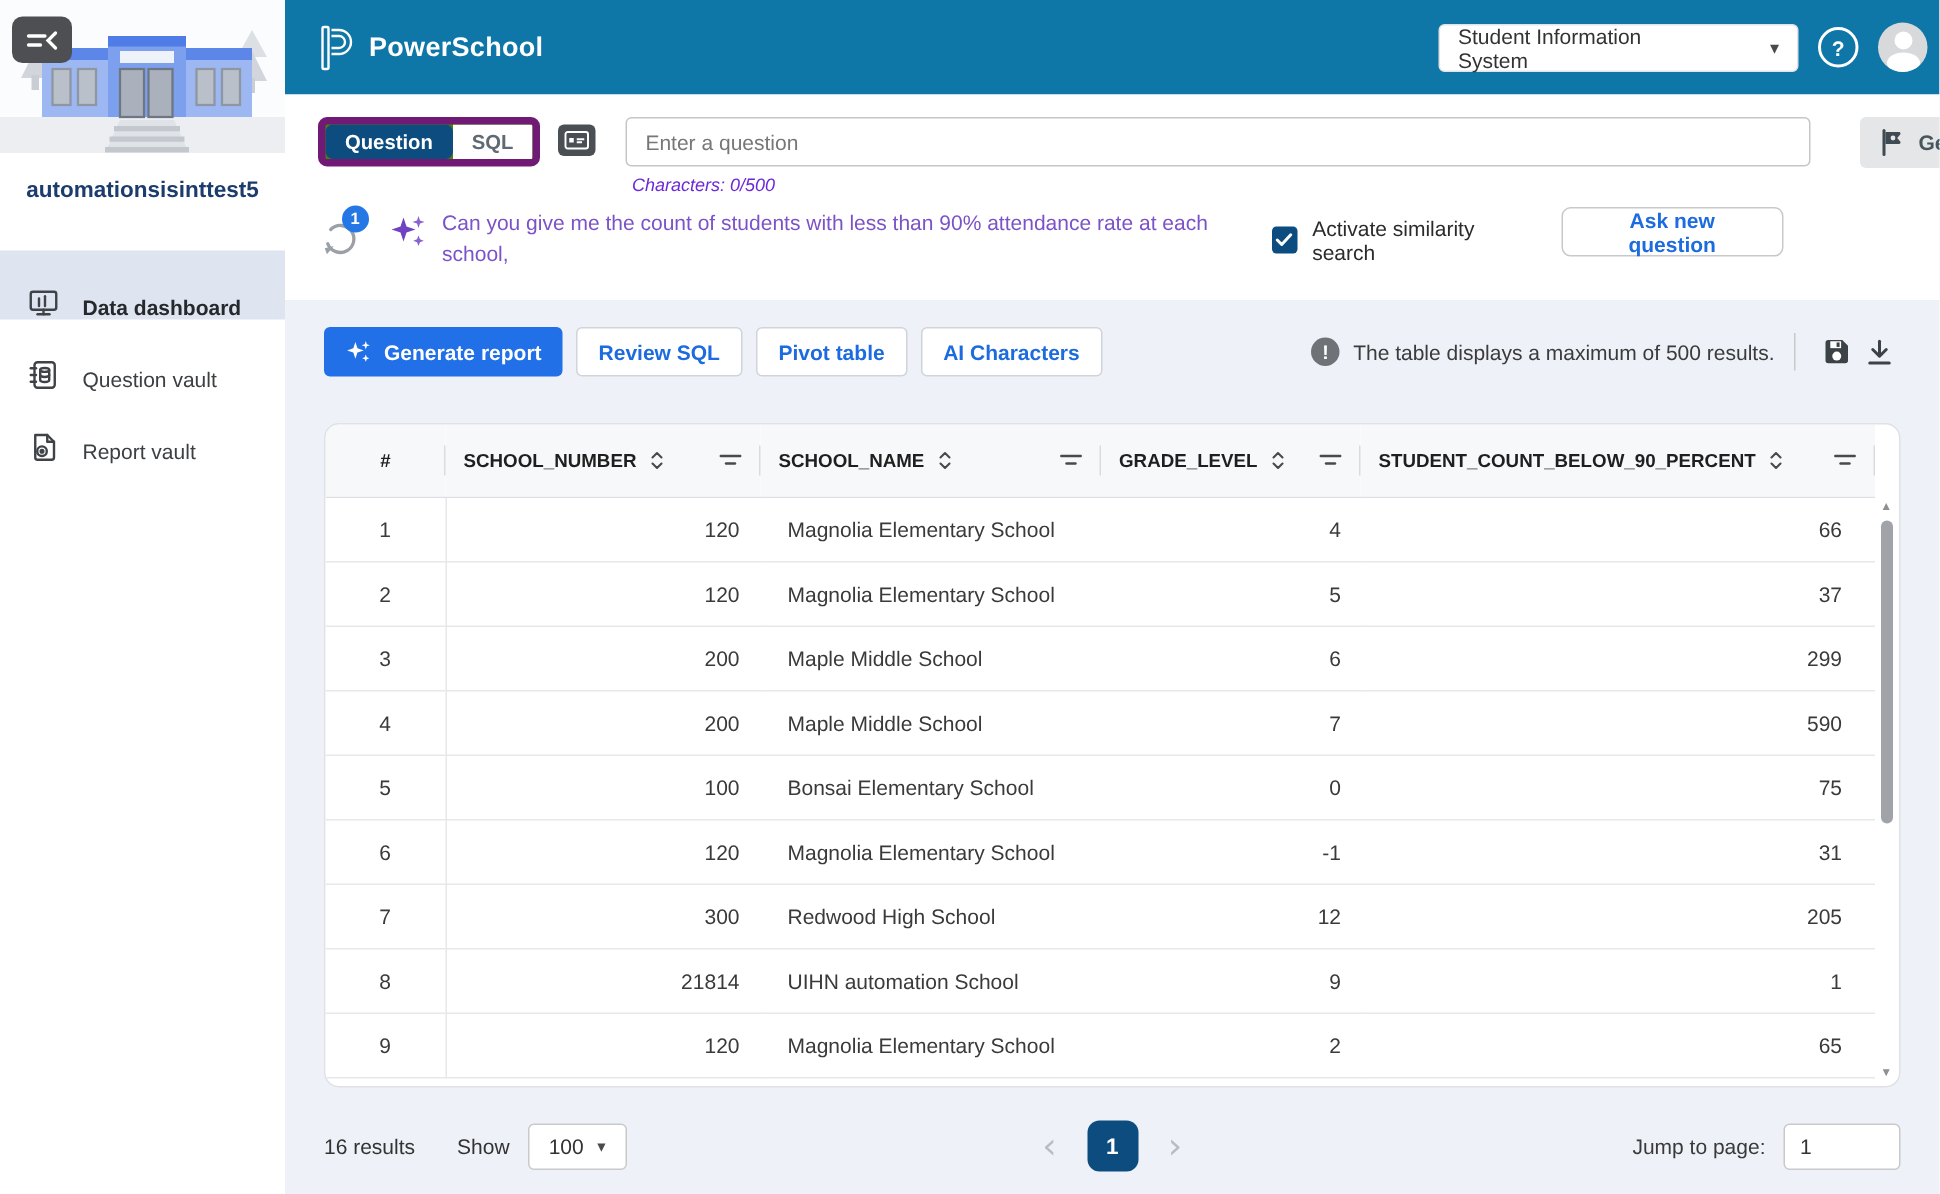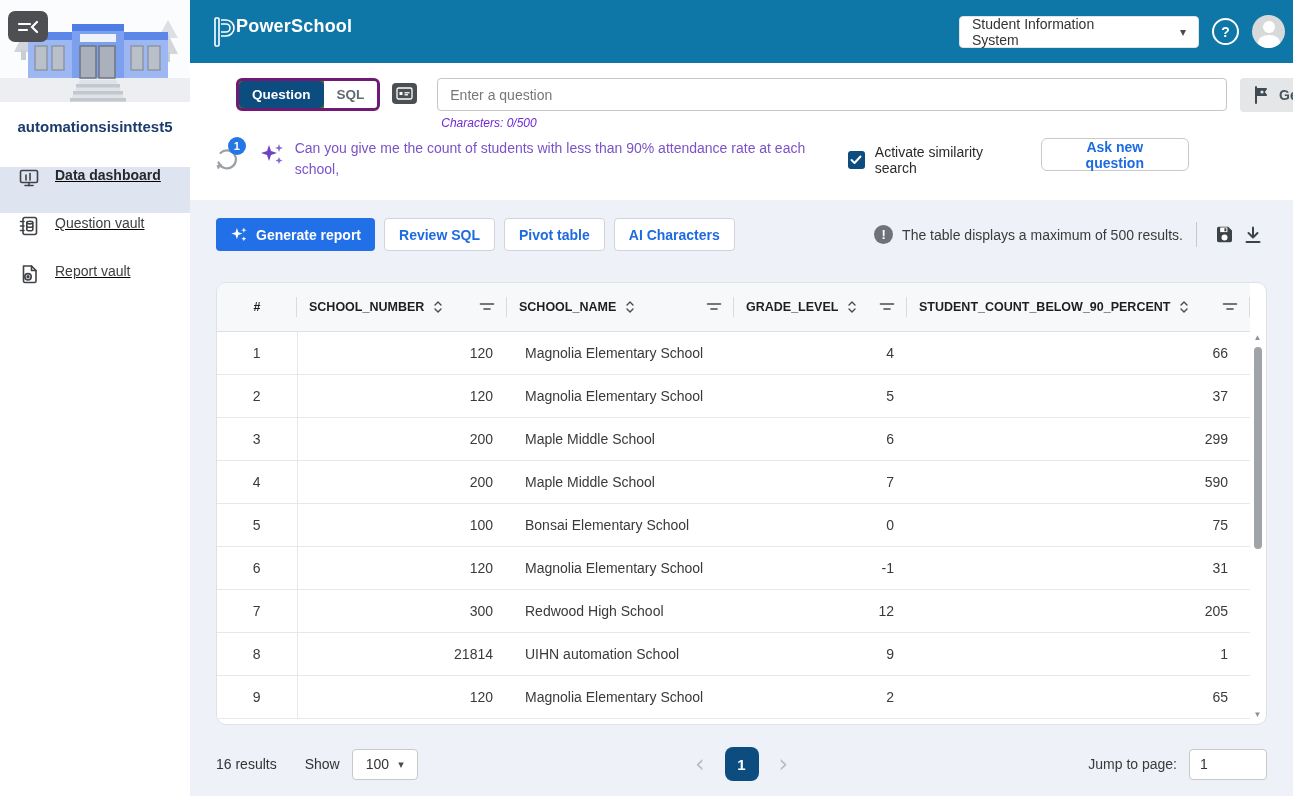--- a/index.html
+++ b/index.html
@@ -6,45 +6,45 @@
   html,body { width:1293px; height:796px; overflow:hidden; }
   body { font-family:"Liberation Sans","DejaVu Sans",sans-serif; background:#fff; }
   .app { position:relative; width:1293px; height:796px; overflow:hidden; }
 
   
   .sidebar { position:absolute; left:0; top:0; width:190px; height:796px; background:#fff; z-index:5; }
   .illustration { position:relative; width:190px; height:102px; background:#fbfcfe; overflow:hidden; }
   .collapse-btn { position:absolute; left:8px; top:11px; width:40px; height:31px; background:#4d4f52; border:none; border-radius:7px; display:flex; align-items:center; justify-content:center; cursor:pointer; z-index:2; }
   .workspace-name { margin-top:16px; text-align:center; font-size:15px; font-weight:bold; color:#1c3c6d; }
   .nav { margin-top:32px; }
-  .nav-item { display:flex; align-items:flex-start; height:46px; padding-left:18px; gap:15px; cursor:pointer; margin-bottom:2px;text-decoration:underline; }
+  .nav-item { display:flex; align-items:flex-end; height:46px; padding-left:18px; gap:15px; cursor:pointer; margin-bottom:2px; }
   .nav-item .label { font-size:14px; color:#3c4043; }
   .nav-item.active { background:#dee4f0; }
   .nav-item.active .label { font-weight:bold; color:#26292c; }
 
   
   .right { position:absolute; left:190px; top:0; width:1103px; height:796px; }
 
   
   .topbar { height:63px; background:#0f76a8; display:flex; align-items:center; padding:0 8px 0 20px; }
-  .logo-group { display:flex; align-items:flex-start; }
+  .logo-group { display:flex; align-items:center; gap:10px; }
   .brand { color:#fff; font-size:18px; font-weight:bold; letter-spacing:.2px; }
   .top-right { margin-left:auto; display:flex; align-items:center; gap:13px; }
   .sis-select { width:240px; height:32px; background:#fff; border:1px solid #e3e3e3; border-radius:4px; display:flex; align-items:center; padding:0 12px; cursor:pointer;gap:46px; }
   .sis-select .sel-label { flex:1; font-size:14px; color:#333; }
   .sis-select .caret { font-size:12px; color:#4a4a4a; }
   .help-btn { width:27px; height:27px; border-radius:50%; border:2px solid #fff; background:transparent; color:#fff; font-size:14px; font-weight:bold; display:flex; align-items:center; justify-content:center; cursor:pointer; }
   .avatar { width:33px; height:33px; border-radius:50%; background:#d7d9da; position:relative; overflow:hidden; cursor:pointer; }
   .avatar .head { position:absolute; left:10.5px; top:6px; width:12px; height:12px; border-radius:50%; background:#fff; }
   .avatar .body { position:absolute; left:5.5px; top:20px; width:22px; height:14px; border-radius:50%; background:#fff; }
 
   
   .q-section { position:relative; height:137px; background:#fff; padding:15px 0 0 22px; }
   .row-a { display:flex; align-items:flex-start; }
-  .toggle-group { display:flex; height:33px; border:3px solid #701a75; border-radius:6px; background:#4d7c0f; overflow:hidden;margin-left:24px; }
+  .toggle-group { display:flex; height:33px; border:5px solid #701a75; border-radius:6px; background:#4d7c0f; overflow:hidden; }
   .toggle-btn { border:none; background:#fff; padding:0 13px; font-size:13.5px; color:#5f6a72; font-weight:bold; cursor:pointer; }
   .toggle-btn.active { background:#0d4c7e; color:#fff; border-radius:5px; }
   .cards-btn { margin-left:12px; margin-top:5px; width:25px; height:21px; background:#4a4f54; border:none; border-radius:4px; display:flex; align-items:center; justify-content:center; cursor:pointer; }
   .input-wrap { margin-left:20px; width:790px; }
   .q-input { width:100%; height:33px; border:1px solid #c6c6c6; border-radius:4px; padding:0 12px; font-size:14px; color:#333; font-family:inherit; }
   .q-input::placeholder { color:#777; }
   .char-counter { margin:5px 0 0 4px; font-size:12px; color:#6d28d9;font-style:italic; }
   .generate-top { position:absolute; left:1050px; top:15px; height:34px; width:170px; background:#e4e6e7; border:none; border-radius:4px; display:flex; align-items:center; gap:9px; padding:0 13px; font-size:14px; font-weight:bold; color:#47555c; cursor:pointer; }
 
   .row-b { display:flex; align-items:flex-start; margin-top:8px; padding-right:104px; }

